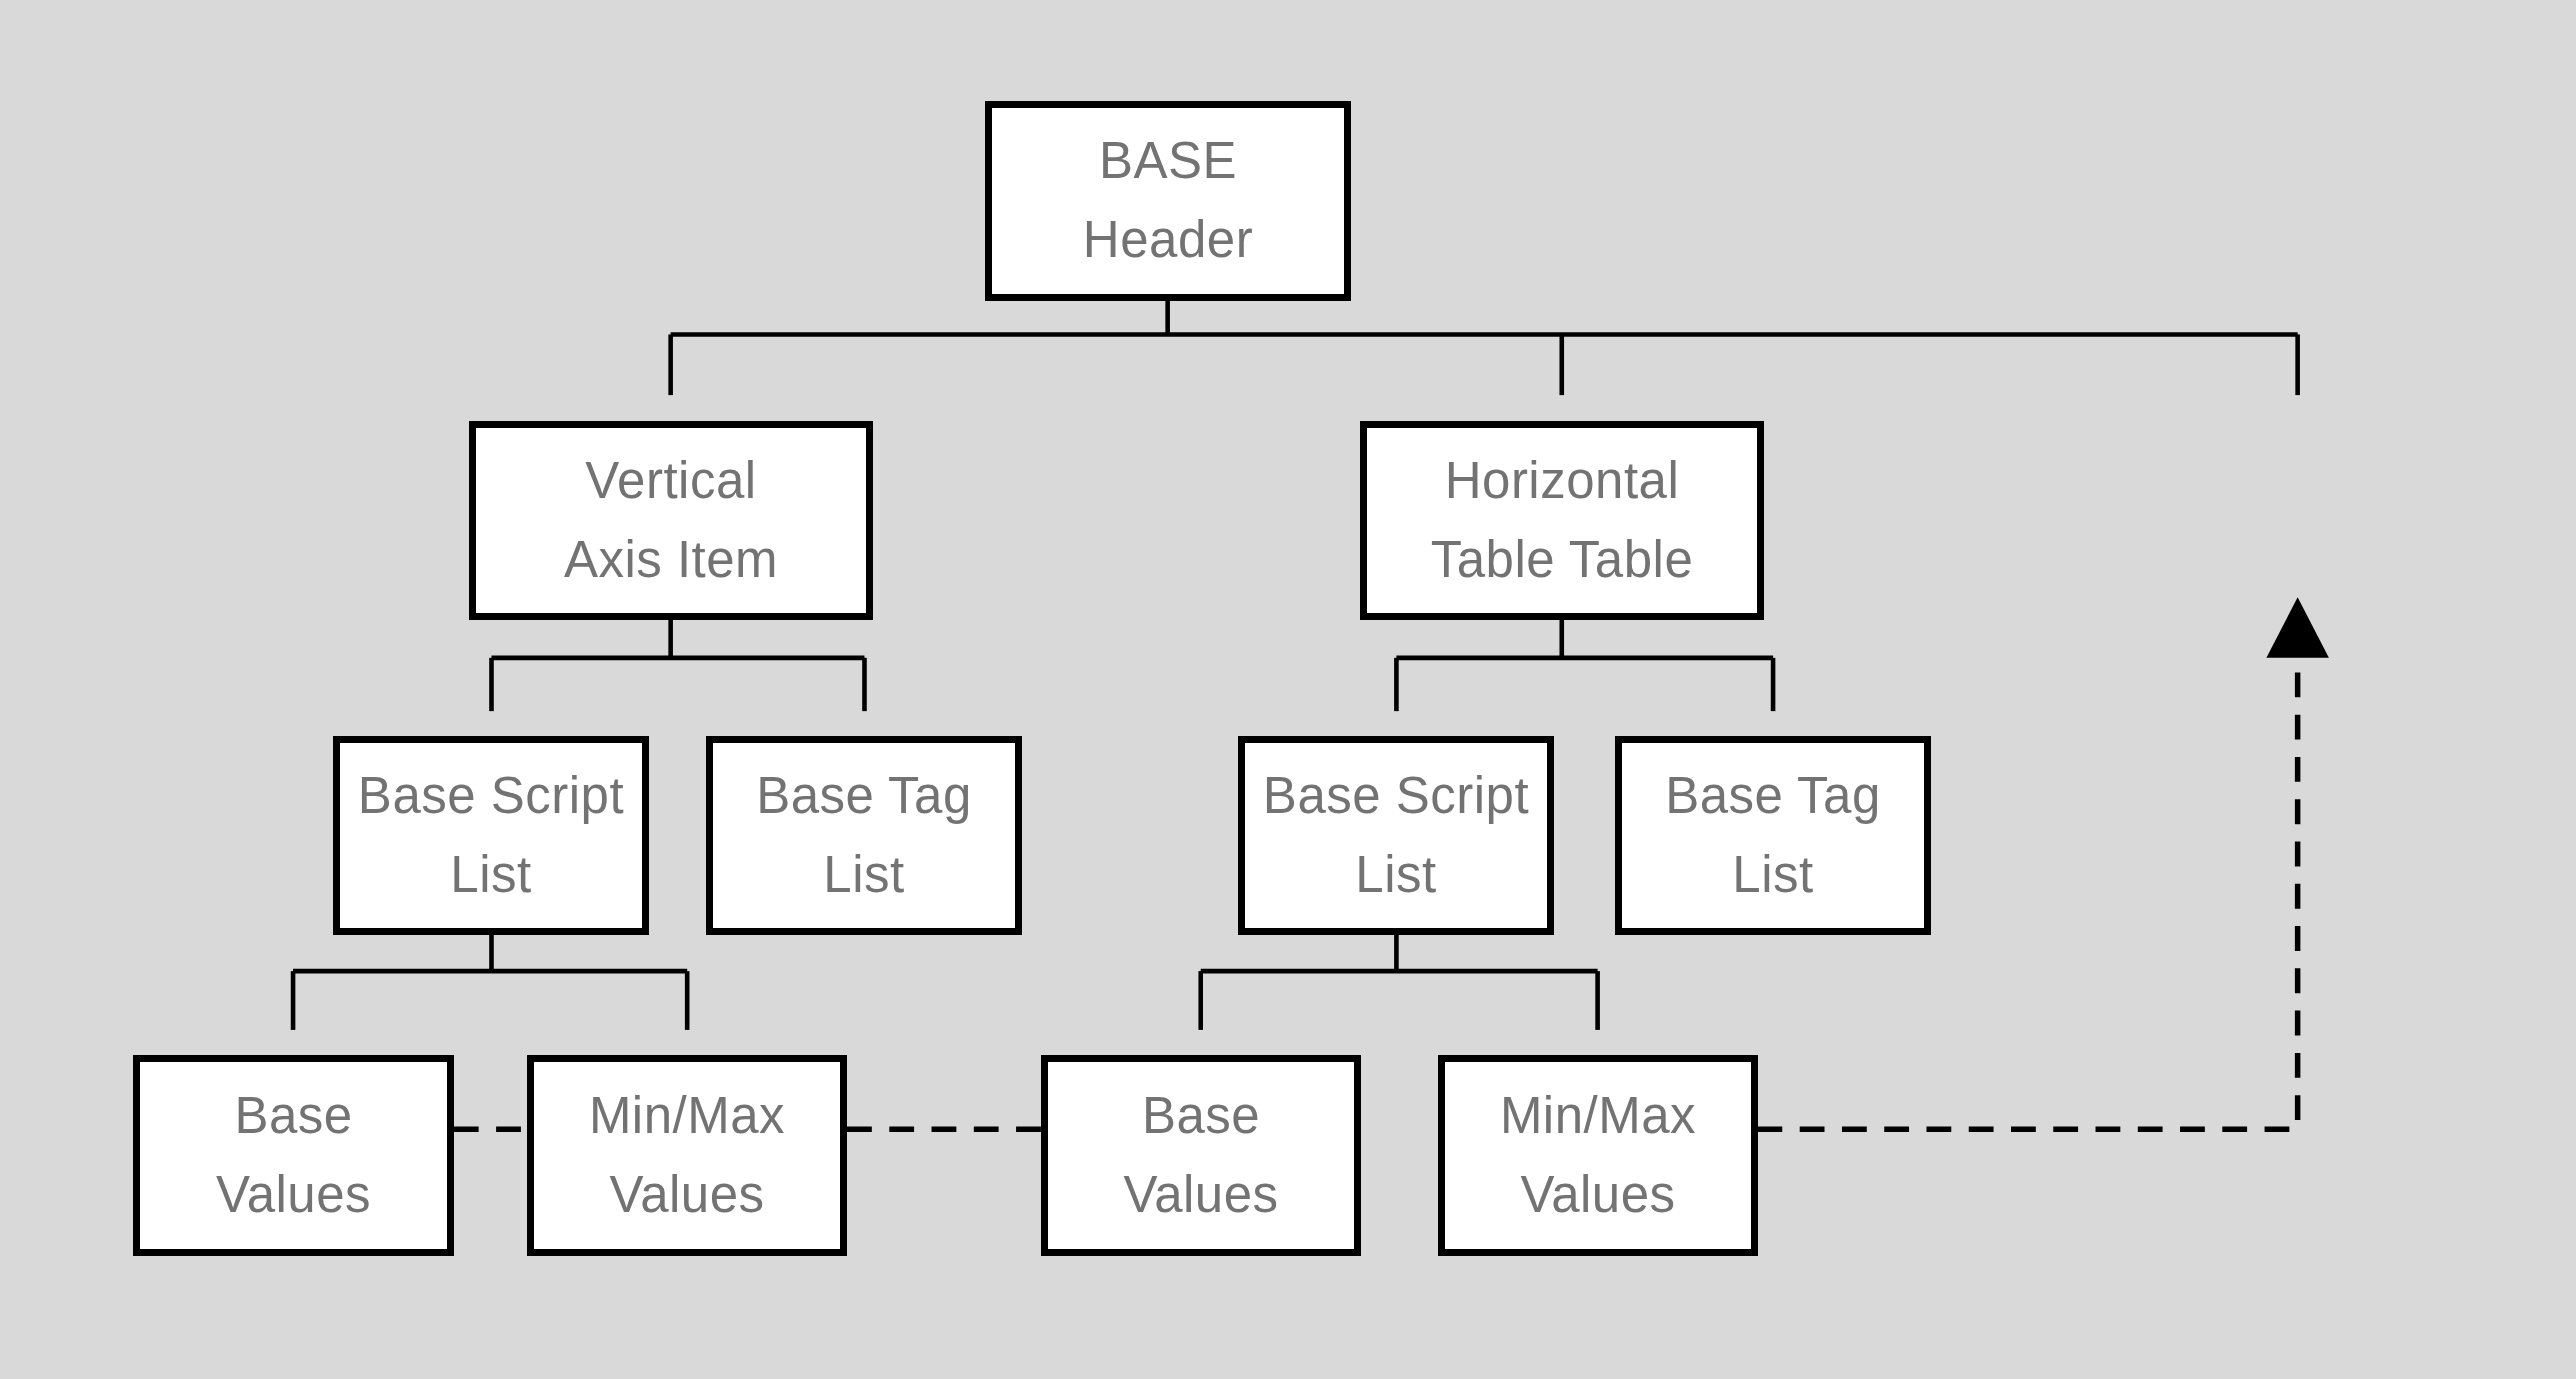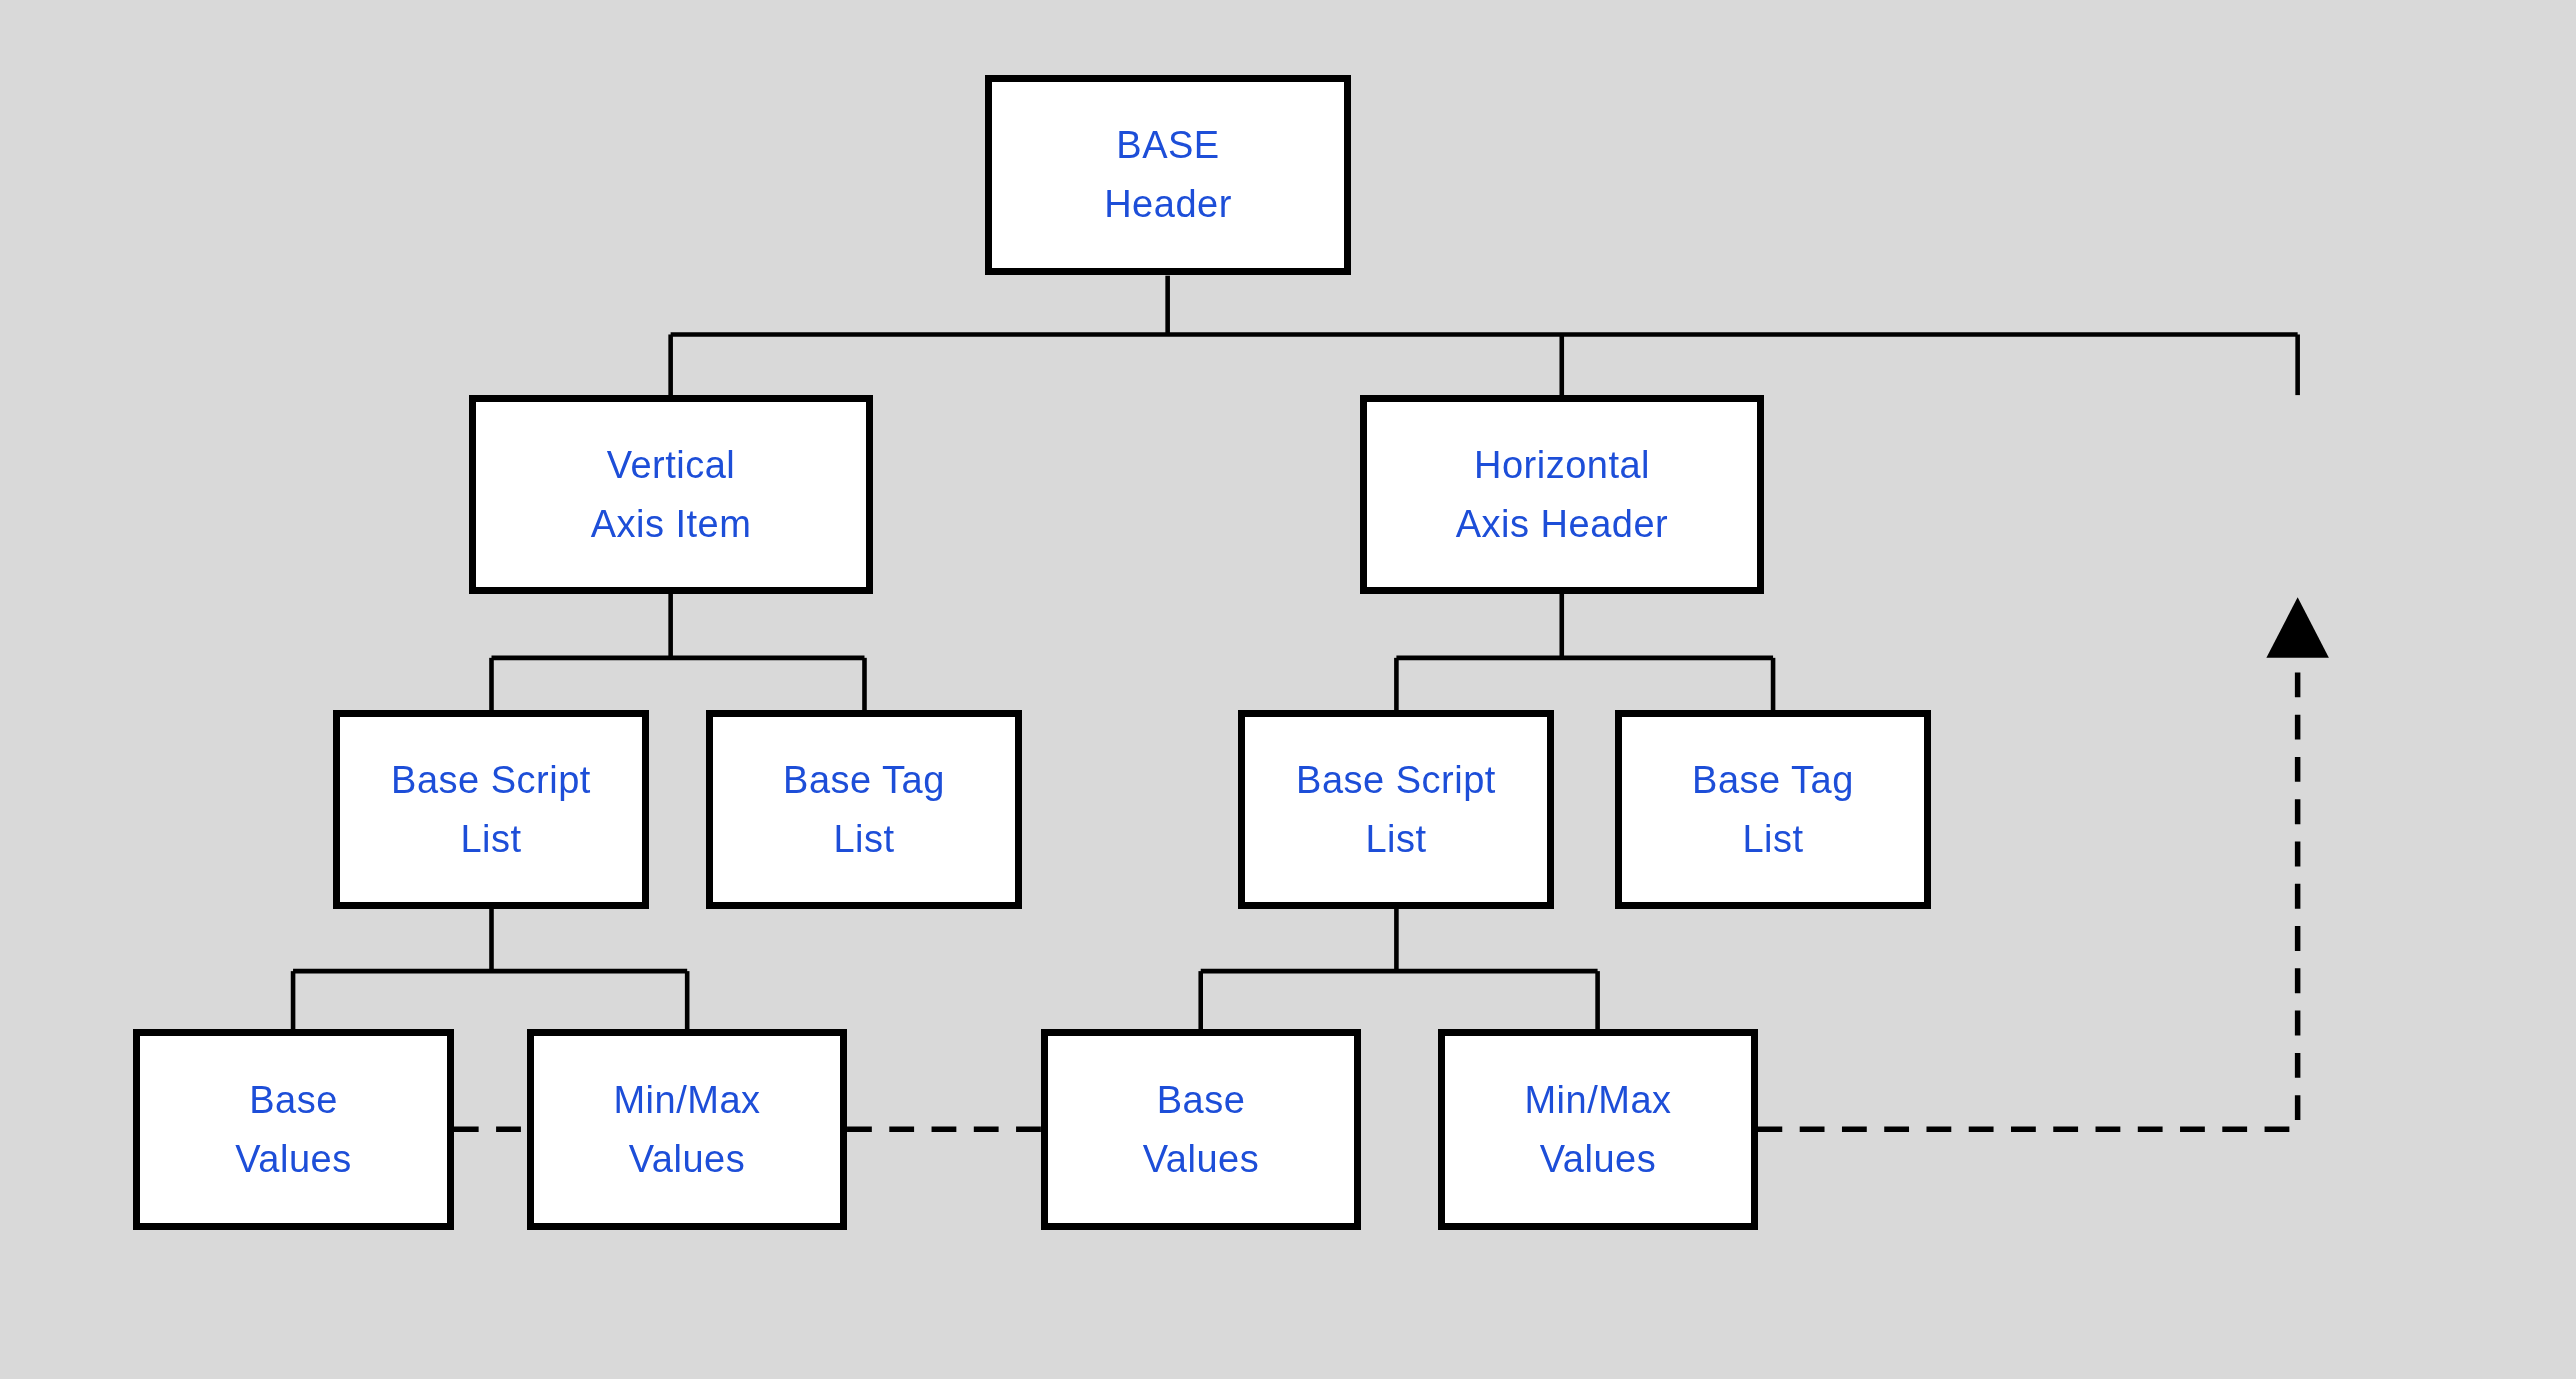--- a/index.html
+++ b/index.html
@@ -20,29 +20,30 @@
     left: 0;
     top: 0;
     width: 2576px;
     height: 1380px;
   }
   .node {
     position: absolute;
     box-sizing: border-box;
     background: #ffffff;
     border: 7.3px solid #000000;
-    color: #1d4ed8;
+    color: #737373;
     display: flex;
     align-items: center;
     justify-content: center;
     text-align: center;
-    font-size: 38px;
+    font-size: 51px;
     line-height: 1.54;
     white-space: pre-line;
     letter-spacing: 0.5px;
+    margin-top: 26px;
   }
 </style>
 </head>
 <body>
 
 <div id="canvas">
 
   <svg id="connectors" viewBox="0 0 2804 1502" xmlns="http://www.w3.org/2000/svg">
 
     <g stroke="#000000" stroke-width="5" fill="none">
@@ -89,21 +90,21 @@
 
     <polygon points="2501,650 2467,716 2535,716" fill="#000000"></polygon>
   </svg>
 
   <div class="node" style="left:985px; top:75px; width:366px; height:200px;">BASE
 Header</div>
 
   <div class="node" style="left:469px; top:395px; width:404px; height:199px;">Vertical
 Axis Item</div>
   <div class="node" style="left:1360px; top:395px; width:404px; height:199px;">Horizontal
-Axis Header</div>
+Table Table</div>
 
   <div class="node" style="left:333px; top:710px; width:316px; height:199px;">Base Script
 List</div>
   <div class="node" style="left:706px; top:710px; width:316px; height:199px;">Base Tag
 List</div>
   <div class="node" style="left:1238px; top:710px; width:316px; height:199px;">Base Script
 List</div>
   <div class="node" style="left:1615px; top:710px; width:316px; height:199px;">Base Tag
 List</div>
 

